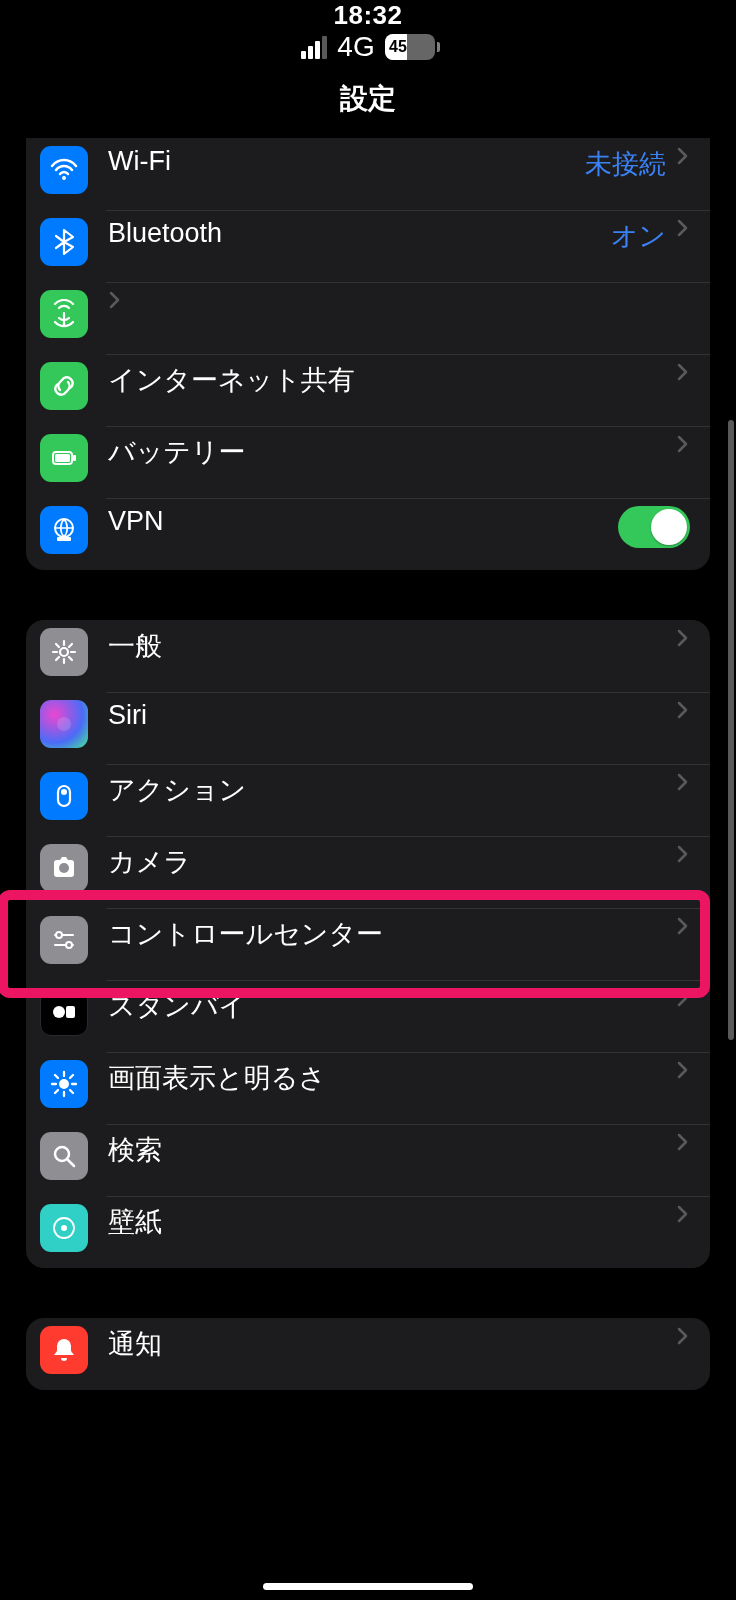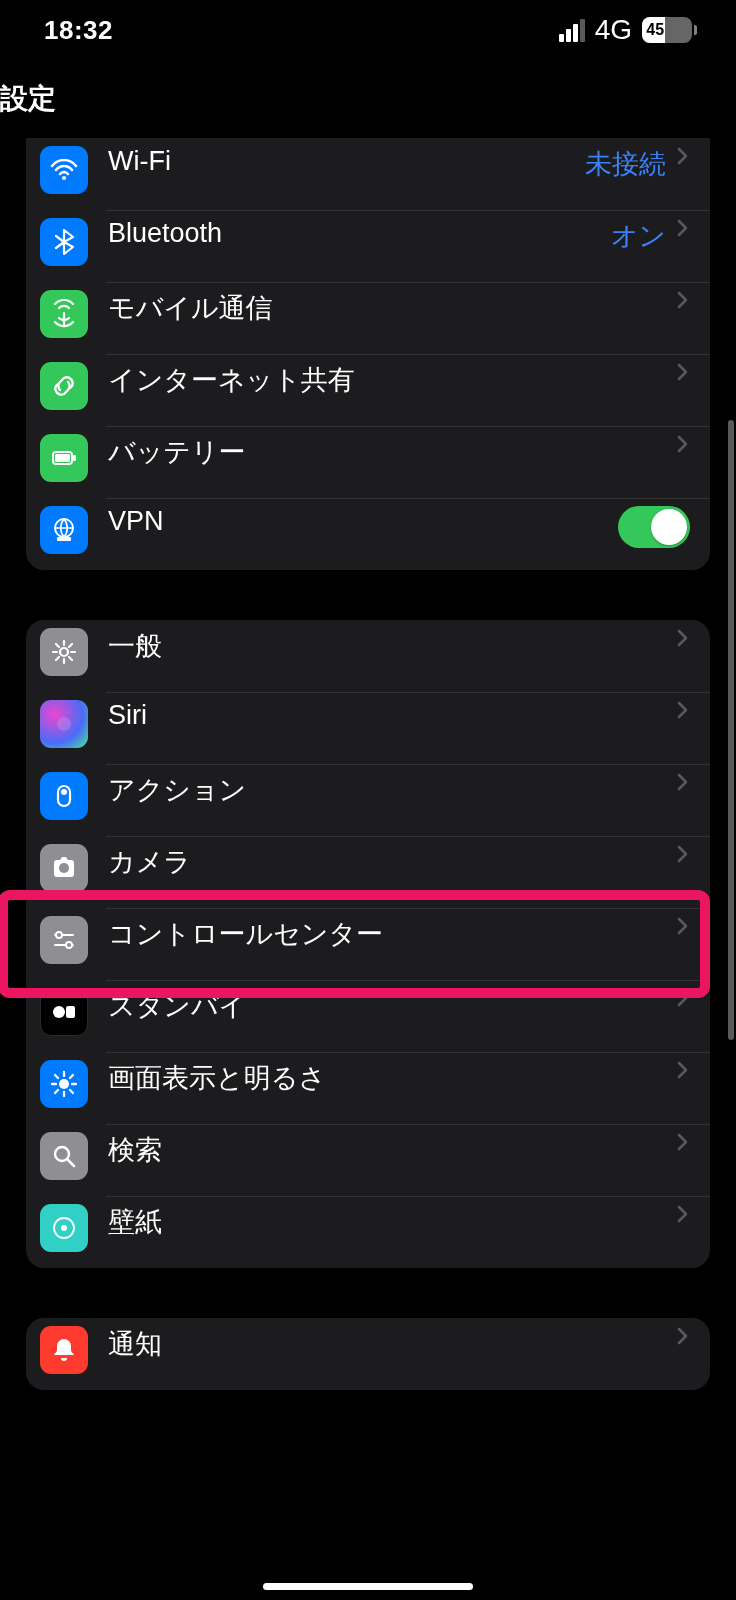--- a/index.html
+++ b/index.html
@@ -13,20 +13,21 @@
     position: relative;
   }
   .status-bar {
     height: 60px;
     display: flex;
     align-items: center;
     justify-content: space-between;
     padding: 0 44px 0 44px;
     font-size: 26px;
     font-weight: 600;
+    flex-direction: column;
   }
   .status-left { letter-spacing: 0.5px; }
   .status-right { display: flex; align-items: center; gap: 10px; }
   .signal-bars { display: flex; align-items: flex-end; gap: 2px; }
   .bar { width: 5px; background: #fff; border-radius: 1px; }
   .bar.b1 { height: 8px; }
   .bar.b2 { height: 13px; }
   .bar.b3 { height: 18px; }
   .bar.b4 { height: 23px; opacity: 0.35; }
   .net-type { font-size: 28px; font-weight: 500; }
@@ -41,21 +42,21 @@
     width: 3px; height: 10px; background: rgba(255,255,255,0.5);
     border-radius: 0 2px 2px 0;
   }
   .battery-fill {
     height: 100%; background: #fff; border-radius: 8px 0 0 8px;
     display:flex;align-items:center;justify-content:center;
   }
   .battery-num { font-size: 16px; font-weight: 600; color:#000; padding-left:4px; }
 
   .header {
-    text-align: left;
+    text-align: center;
     font-size: 28px;
     font-weight: 600;
     padding: 20px 0 28px 0;
   }
 
   .content { padding: 0 26px; }
   .section {
     background: #1c1c1e;
     border-radius: 18px;
     overflow: hidden;
@@ -196,21 +197,20 @@
             <use href="#chevron-right"></use>
           </svg>
         </div>
       </div>
       <div class="row" id="row-cellular">
         <div class="icon-box c-green">
           <svg viewBox="0 0 30 30">
             <use href="#antenna-icon"></use>
           </svg>
         </div>
-        <div class="row-label">モバイル通信</div>
         <div class="chevron">
           <svg width="14" height="20" viewBox="0 0 14 18">
             <use href="#chevron-right"></use>
           </svg>
         </div>
       </div>
       <div class="row" id="row-hotspot">
         <div class="icon-box c-green">
           <svg viewBox="0 0 30 30">
             <use href="#link-icon"></use>

